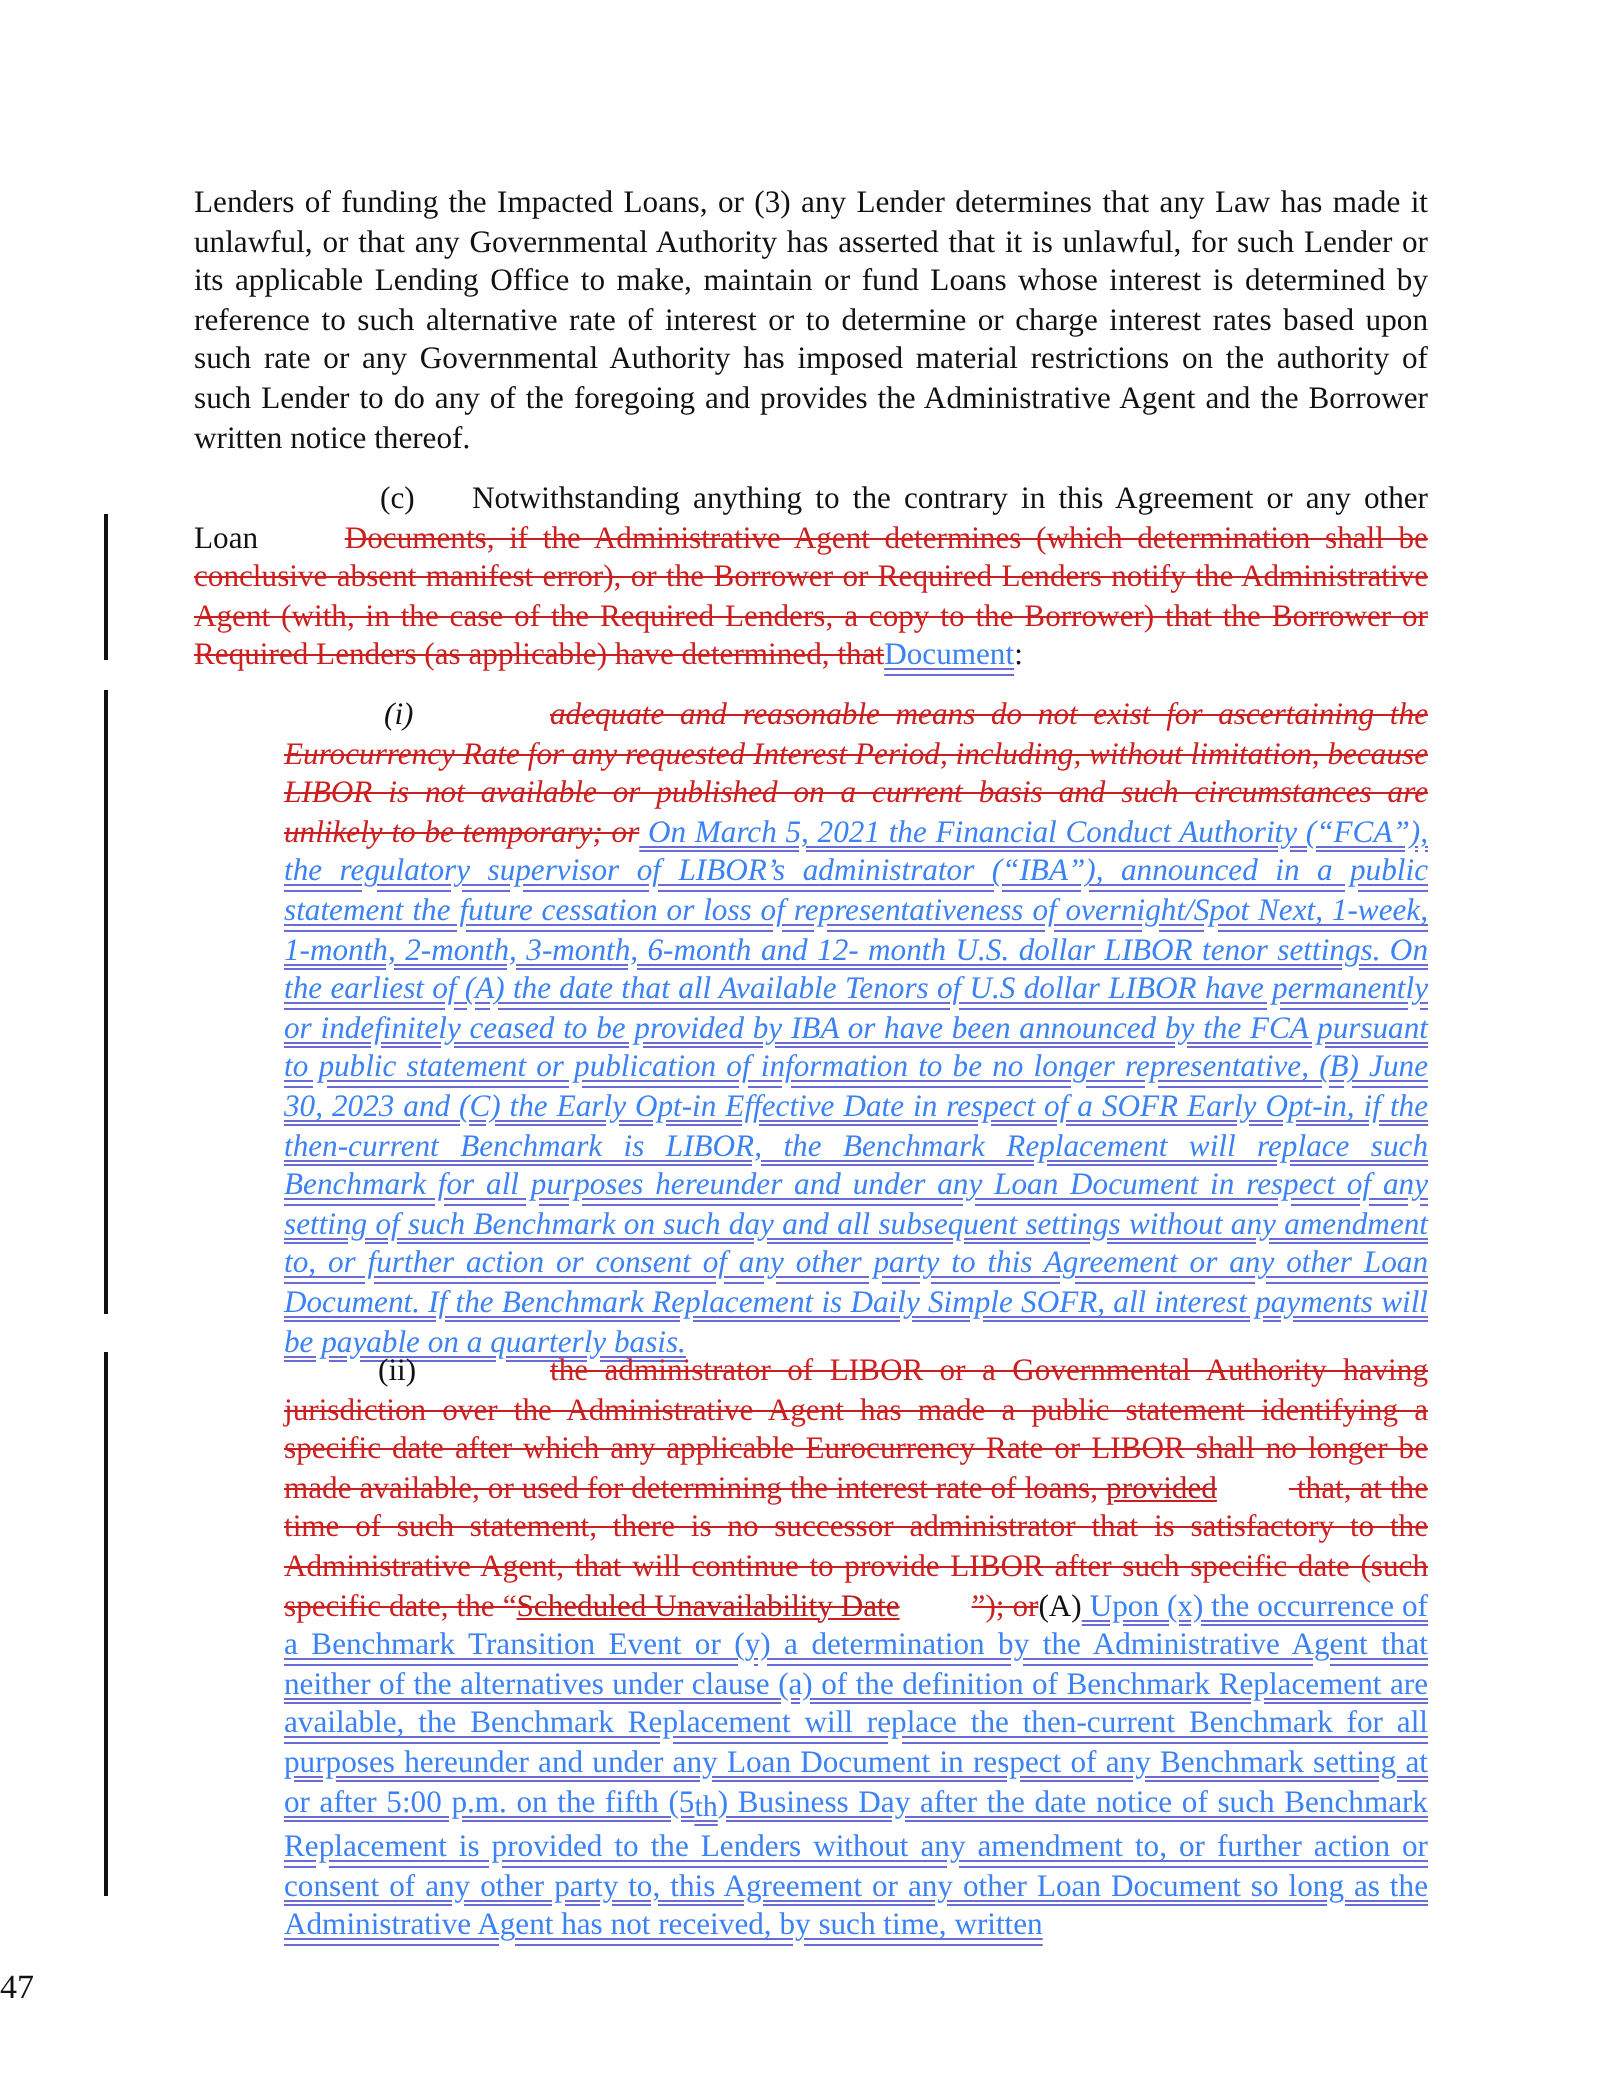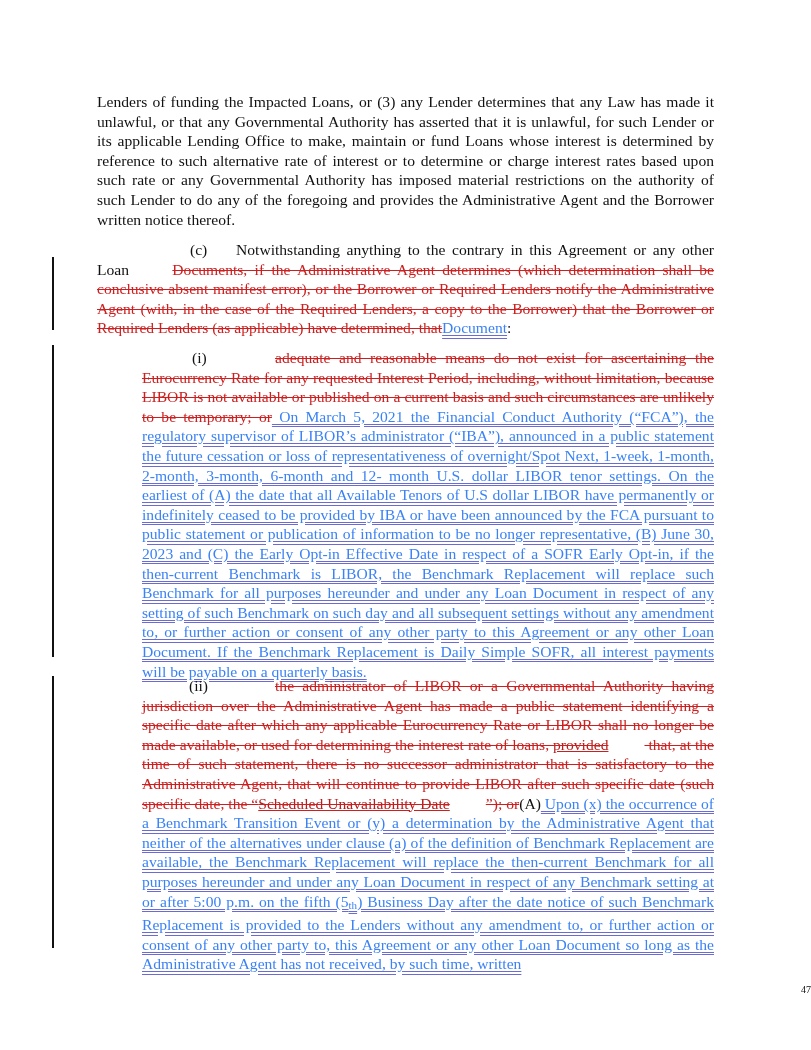--- a/index.html
+++ b/index.html
@@ -3,39 +3,39 @@
   <meta charset="utf-8">
   <style>
     html, body { margin: 0; padding: 0; background: #ffffff; }
     body { width: 811px; height: 1050px; position: relative; overflow: hidden;
            font-family: "Liberation Serif", "DejaVu Serif", serif; color: #111; }
     .page { position: absolute; left: 0; top: 0; width: 811px; height: 1050px; }
     .para { position: absolute; font-size: 15.6px; line-height: 19.6px; text-align: justify;
             text-align-last: left; }
     .p1 { left: 97px; top: 92px; width: 617px; }
     .pc { left: 97px; top: 240px; width: 617px; }
-    .pi { left: 142px; top: 348px; width: 572px; }
+    .pi { left: 142px; top: 348px; width: 572px; font-style: italic; }
     .pii { left: 142px; top: 676px; width: 572px; }
     .del { color: #cc1f1f; text-decoration: line-through; text-decoration-color: #cc1f1f; margin-left: 36px; }
     .ins { color: #3b82f6; text-decoration: underline double; text-decoration-color: #6b6bd6;
            text-underline-offset: 2px; }
     .del-u { color: #b91c1c; text-decoration: underline line-through; text-decoration-color: #cc1f1f; }
     .ind-c { display: inline-block; width: 93px; }
     .lbl-c { display: inline-block; width: 46px; }
     .ind-i { display: inline-block; width: 50px; }
     .lbl-i { display: inline-block; width: 47px; }
     .ind-ii { display: inline-block; width: 47px; }
     .lbl-ii { display: inline-block; width: 50px; }
-    sub.th { font-size: 11px; vertical-align: -2px; }
+    sub.th { font-size: 15px; vertical-align: -2px; }
     .bar { position: absolute; left: 52px; width: 1.5px; background: #111; }
     .bar1 { top: 257px; height: 73px; }
     .bar2 { top: 345px; height: 312px; }
     .bar3 { top: 676px; height: 272px; }
-    .pagenum { position: absolute; left: 0; width: 811px; top: 984px; text-align: right;
-               font-size: 10px; }
+    .pagenum { position: absolute; left: 0; width: 811px; top: 984px; text-align: left;
+               font-size: 17px; }
   </style>
 </head>
 <body>
 
 <div class="page">
 
   <div class="para p1">Lenders of funding the Impacted Loans, or (3) any Lender determines that any Law has made it unlawful, or that any Governmental Authority has asserted that it is unlawful, for such Lender or its applicable Lending Office to make, maintain or fund Loans whose interest is determined by reference to such alternative rate of interest or to determine or charge interest rates based upon such rate or any Governmental Authority has imposed material restrictions on the authority of such Lender to do any of the foregoing and provides the Administrative Agent and the Borrower written notice thereof.</div>
 
   <div class="bar bar1"></div>
   <div class="para pc"><span class="ind-c"></span><span class="lbl-c">(c)</span><span>Notwithstanding anything to the contrary in this Agreement or any other Loan </span><span class="del">Documents, if the Administrative Agent determines (which determination shall be conclusive absent manifest error), or the Borrower or Required Lenders notify the Administrative Agent (with, in the case of the Required Lenders, a copy to the Borrower) that the Borrower or Required Lenders (as applicable) have determined, that</span><span class="ins">Document</span><span>:</span></div>

